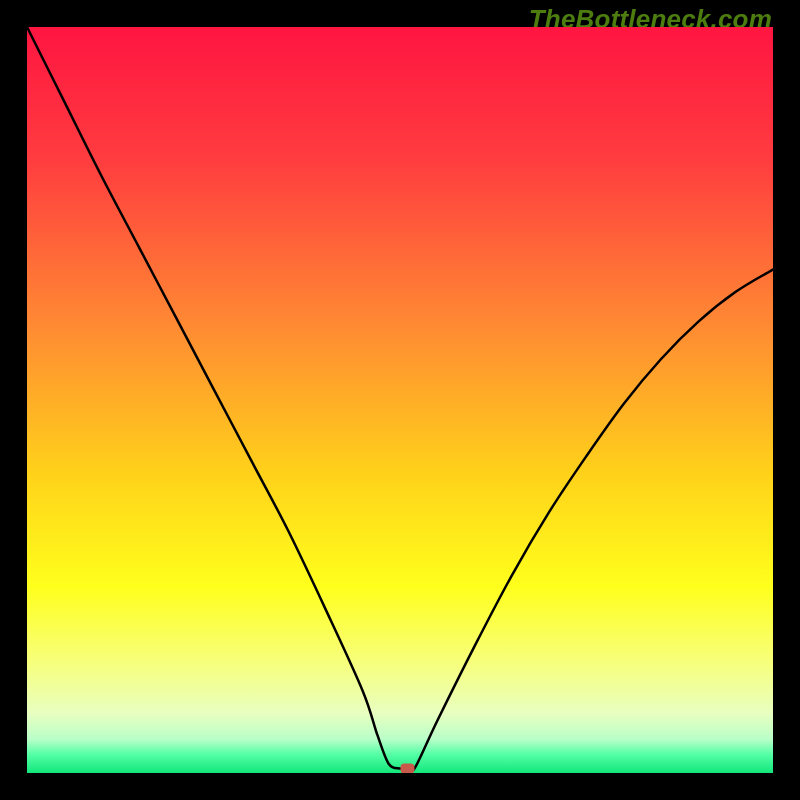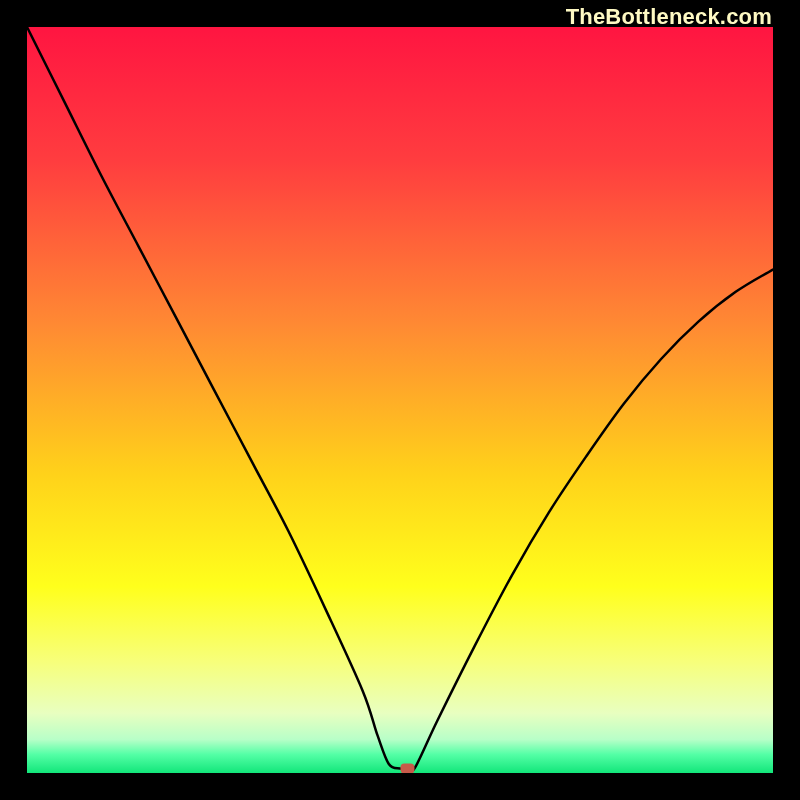--- a/index.html
+++ b/index.html
@@ -21,24 +21,25 @@
     left: 27px;
     top: 27px;
     width: 746px;
     height: 746px;
   }
   .watermark {
     position: absolute;
     top: 4px;
     right: 28px;
     font-family: Arial, Helvetica, sans-serif;
-    font-size: 22px;
+    font-size: 26px;
     font-weight: 600;
-    color: #fef9c3;
+    color: #4d7c0f;
     letter-spacing: 0.2px;
+    font-style: italic;
   }
 </style>
 </head>
 <body>
 
 <div class="frame">
   <div class="watermark">TheBottleneck.com</div>
   <svg class="plot" viewBox="0 0 746 746" preserveAspectRatio="none">
     <defs>
       <linearGradient id="bg-grad" x1="0" y1="0" x2="0" y2="1">

